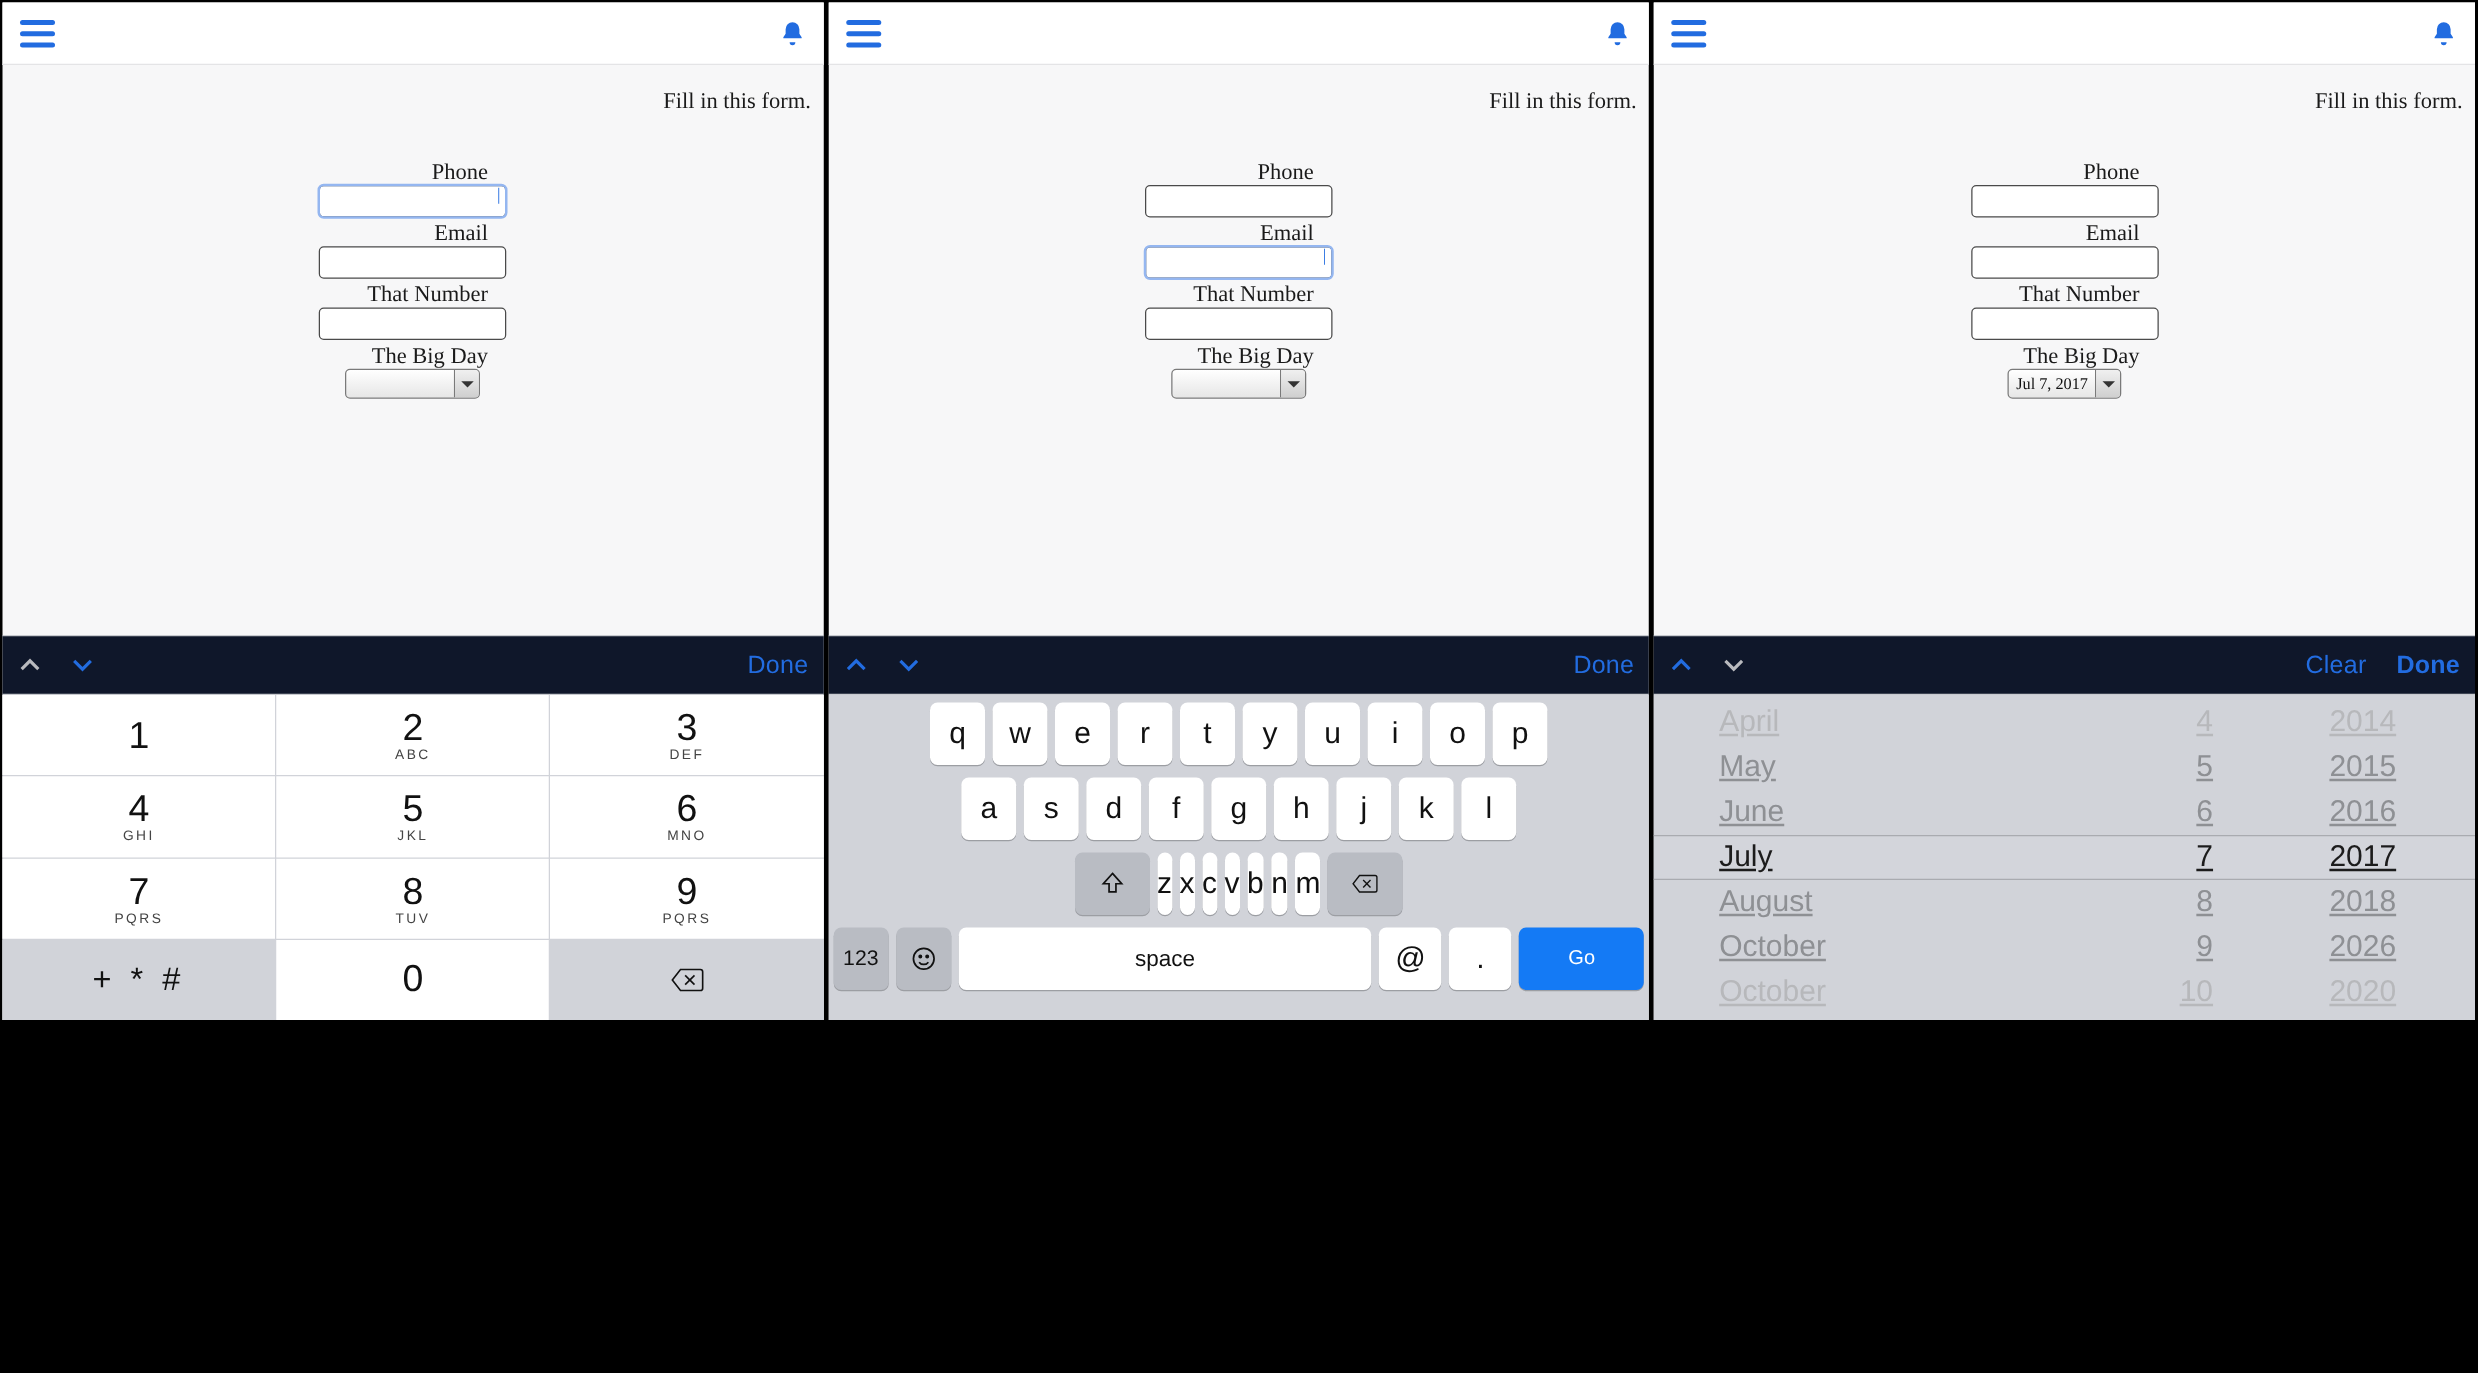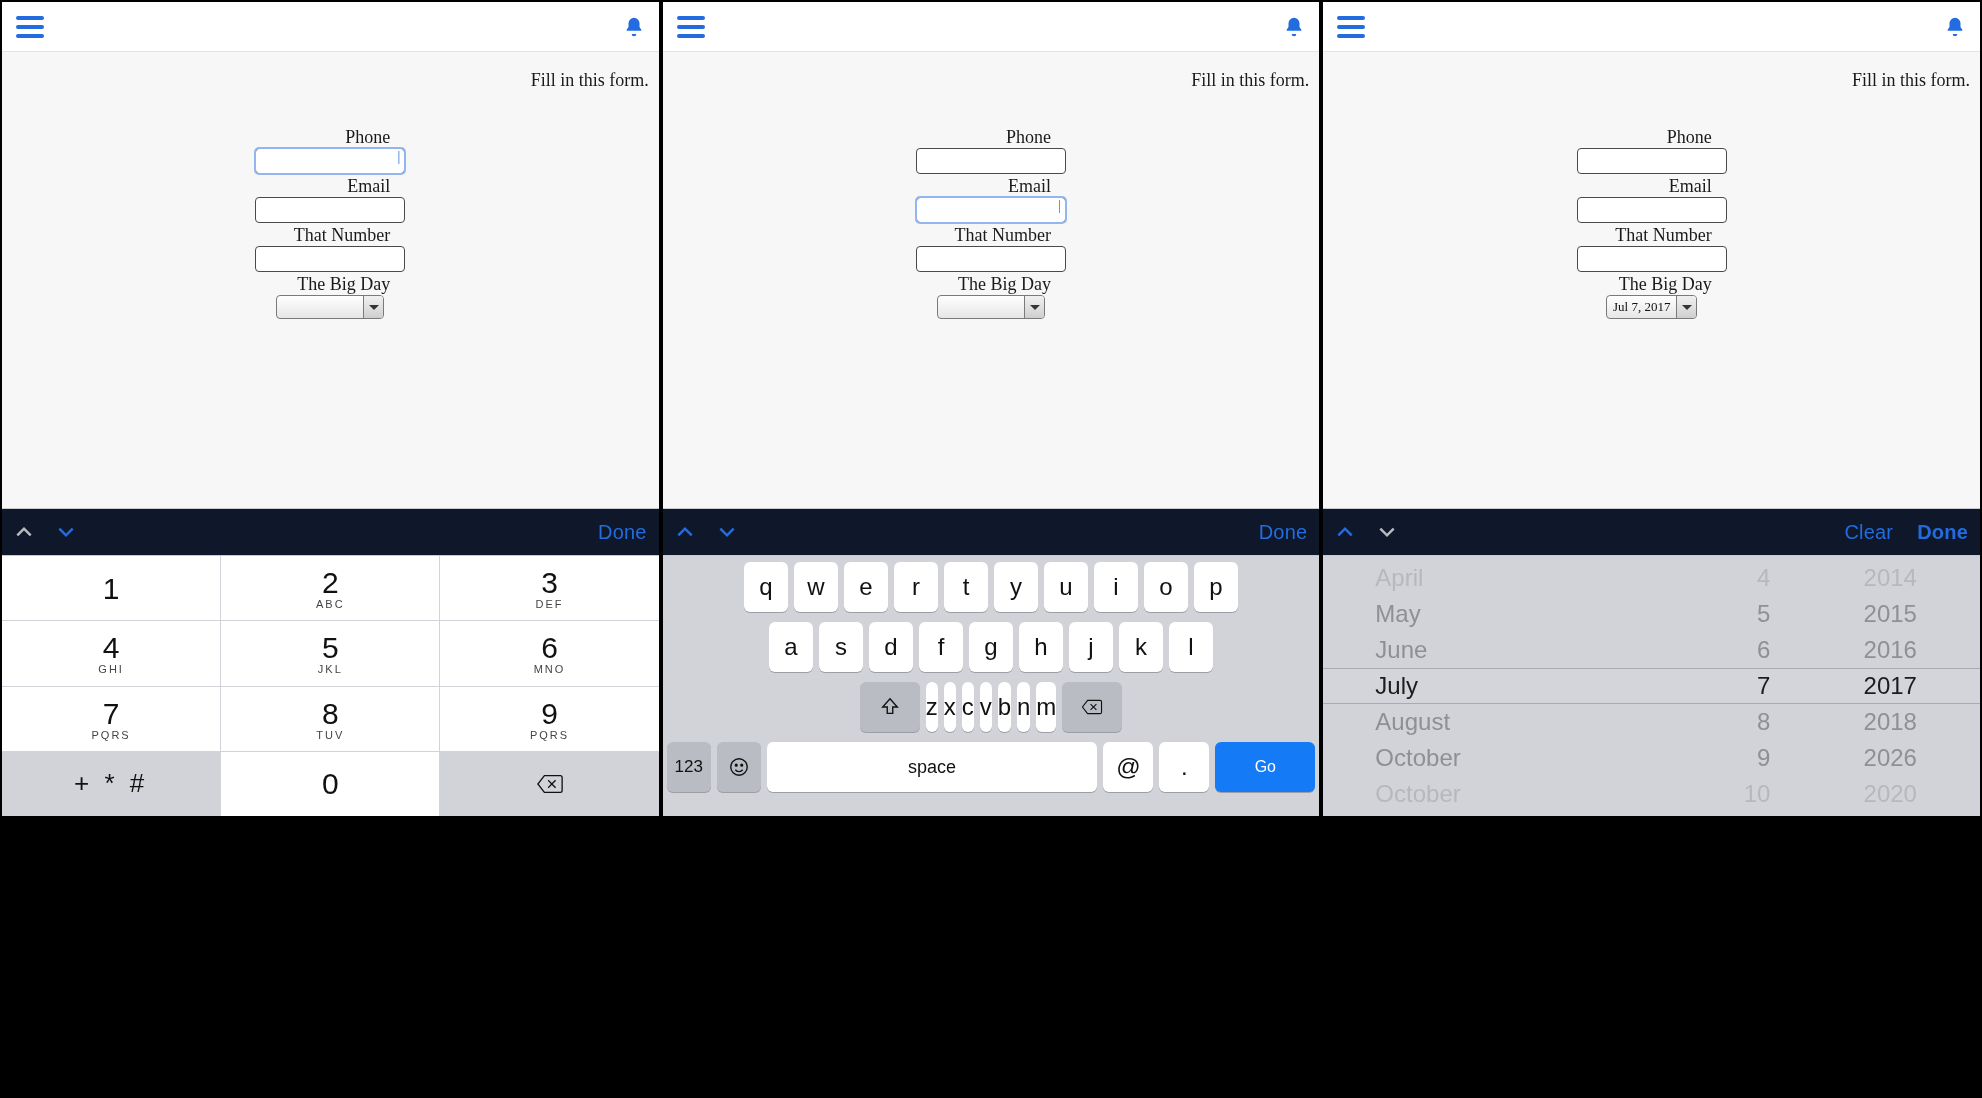--- a/index.html
+++ b/index.html
@@ -114,21 +114,21 @@
   .qkey svg { width:22px; height:22px; stroke:#111; fill:none; stroke-width:1.5; }
   .krow.r2 { padding: 0 22px; }
   .krow.r4 .qkey.at, .krow.r4 .qkey.dot { max-width:50px; }
 
   
   .wheel { height:260px; background:#d1d3d9; position:relative; display:flex; }
   .wheel .col { flex:1; display:flex; flex-direction:column; align-items:center; padding-top:4px; }
   .wheel .col.month { flex: 1.6; align-items:flex-start; padding-left: 52px;}
   .wheel .col.day { align-items:flex-end; padding-right: 30px; flex:0.6;}
   .wheel .col.year { align-items:center; flex:1;}
-  .wheel .item { height:36px; line-height:36px; font-size:24px; color:#8e9094; }
+  .wheel .item { height:36px; line-height:36px; font-size:24px; color:#8e9094;text-decoration:underline; }
   .wheel .item.sel { color:#0e0e0e; font-weight:400; }
   .wheel .item.faint { color:#b7b8bb; }
   .wheel .sel-band {
     position:absolute; left:0; right:0; top:112px; height:36px;
     border-top:1px solid #a9abb0; border-bottom:1px solid #a9abb0;
     background: rgba(255,255,255,0.06);
     pointer-events: none;
   }
 </style>
 </head>

